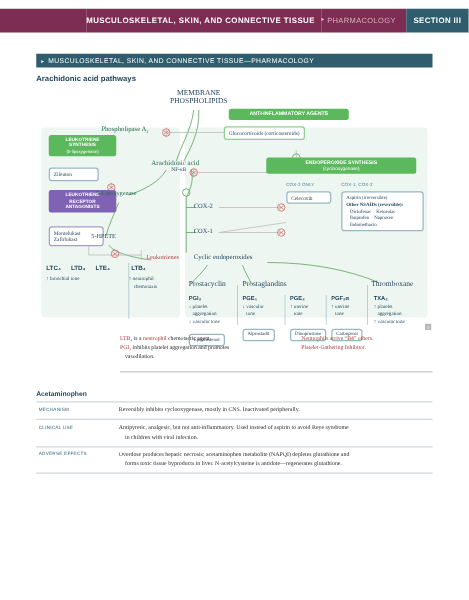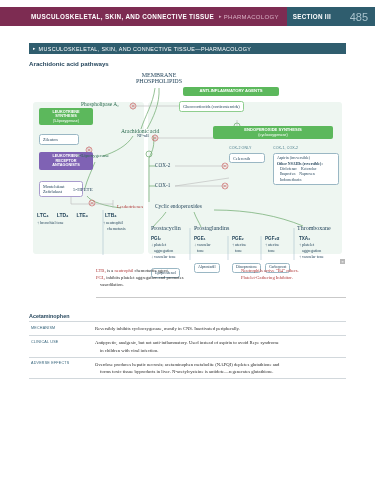--- a/index.html
+++ b/index.html
@@ -166,21 +166,20 @@
 <div class="page">
 
   <div class="running-head">
     <div class="rh-fill"></div>
     <div class="rh-title">MUSCULOSKELETAL, SKIN, AND CONNECTIVE TISSUE</div>
     <div class="rh-sub">
       <span class="rh-tri">▸</span>
       <span>PHARMACOLOGY</span>
     </div>
     <div class="rh-section">SECTION III</div>
-    <div class="rh-page">485</div>
   </div>
 
   <div class="section-bar">
     <span class="tri">▸</span>
     <span>MUSCULOSKELETAL, SKIN, AND CONNECTIVE TISSUE—PHARMACOLOGY</span>
   </div>
 
   <div class="fig-title">Arachidonic acid pathways</div>
 
   <div class="diagram">

